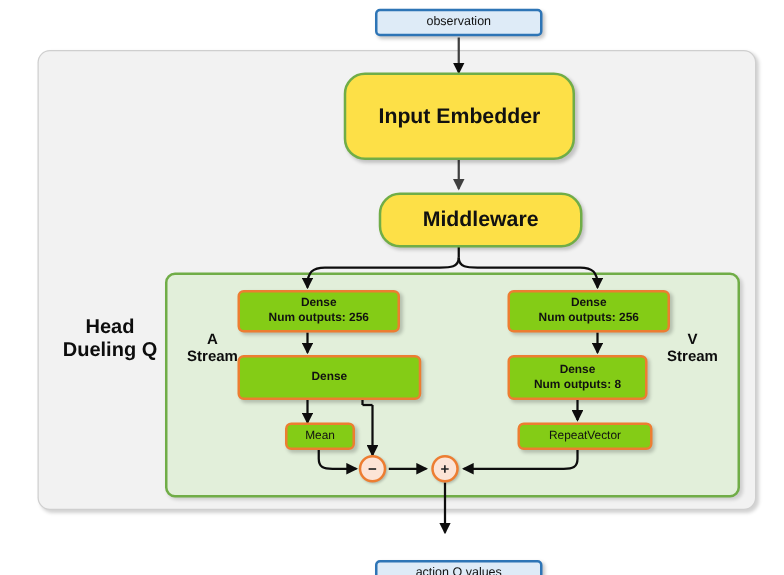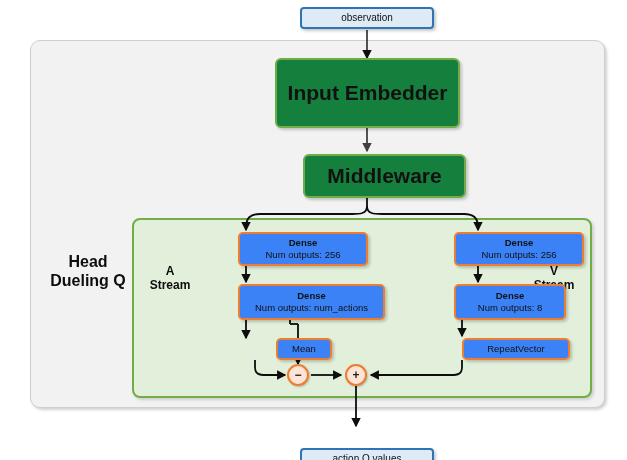--- a/index.html
+++ b/index.html
@@ -63,44 +63,43 @@
   .io-node {
     background: #deebf7;
     border: 2px solid #2e75b6;
     border-radius: 4px;
     box-shadow: 2px 2px 3px rgba(0,0,0,0.22);
     font-size: 10px;
     color: #111111;
   }
 
   .green-node {
-    background: #15803d;
+    background: #fde047;
     border: 2px solid #70ad47;
-    border-radius: 6px;
+    border-radius: 17px;
     box-shadow: 2px 2px 3px rgba(0,0,0,0.20);
-    font-size: 21px;
+    font-size: 17px;
     font-weight: bold;
     color: #111111;
   }
 
   .orange-node {
-    background: #3b82f6;
+    background: #84cc16;
     border: 2px solid #ed7d31;
     border-radius: 5px;
     box-shadow: 2px 2px 3px rgba(0,0,0,0.20);
     color: #111111;
-    margin-left: 48px;
   }
   .orange-node .n-title {
     font-size: 9.5px;
     font-weight: bold;
   }
   .orange-node .n-sub {
     font-size: 9.5px;
-    font-weight: normal;
+    font-weight: bold;
   }
   .orange-node.single {
     font-size: 9.5px;
     font-weight: normal;
   }
 
   .op-node {
     position: absolute;
     width: 22px;
     height: 22px;
@@ -220,21 +219,20 @@
     <div>Stream</div>
   </div>
 
   <div class="node orange-node" style="left:190px; top:232px; width:130px; height:34px;">
     <span class="n-title">Dense</span>
     <span class="n-sub">Num outputs: 256</span>
   </div>
 
   <div class="node orange-node" style="left:190px; top:284px; width:147px; height:36px;">
     <span class="n-title">Dense</span>
-    <span class="n-sub">Num outputs: num_actions</span>
   </div>
 
   <div class="node orange-node single" style="left:228px; top:338px; width:56px; height:22px;">
     <span>Mean</span>
   </div>
 
   <div class="node orange-node" style="left:406px; top:232px; width:130px; height:34px;">
     <span class="n-title">Dense</span>
     <span class="n-sub">Num outputs: 256</span>
   </div>

